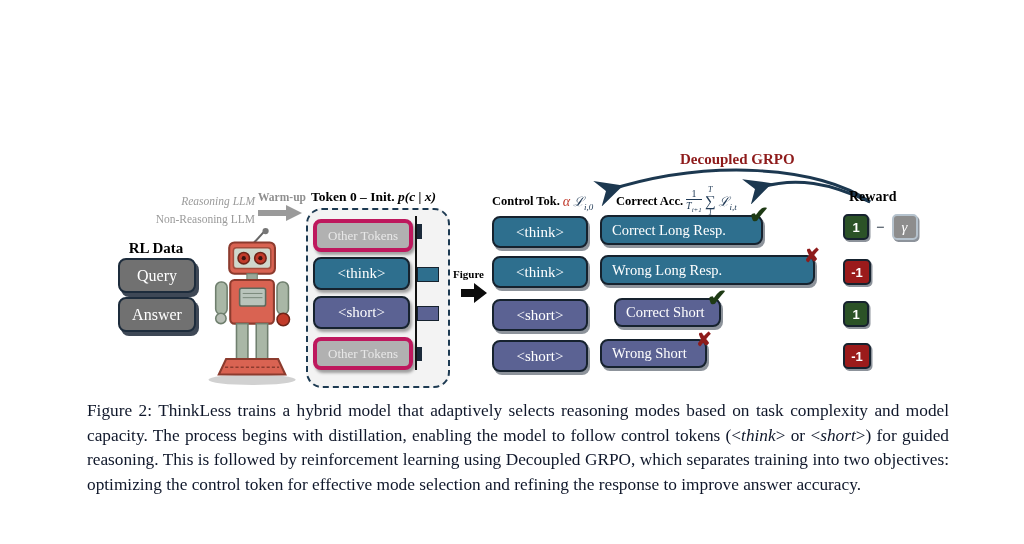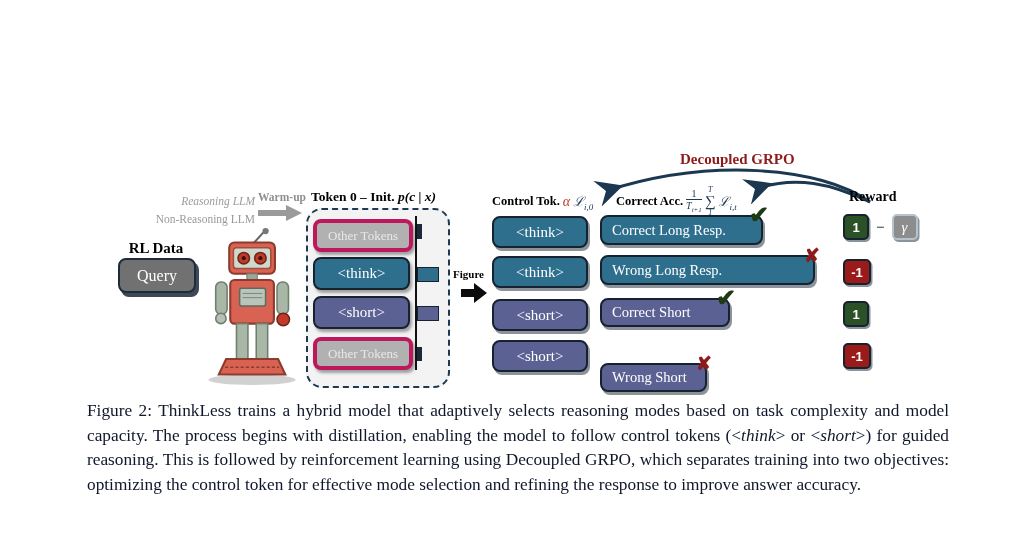--- a/index.html
+++ b/index.html
@@ -51,22 +51,22 @@
   .ctrl-box{width:92px;height:28px;background:#2e6f8e;border:2px solid #16222e;border-radius:8px;
             box-shadow:2px 3px 0 rgba(28,40,56,.5);color:#fff;font-size:15px;
             display:flex;align-items:center;justify-content:center;}
   .ctrl-short{background:#5b6293;}
   .resp-box{height:30px;background:#2e6f8e;border:2px solid #16222e;border-radius:8px;
             box-shadow:2px 3px 0 rgba(28,40,56,.5);color:#fff;font-size:14.5px;
             display:flex;align-items:center;padding-left:10px;box-sizing:border-box;}
   .resp-short{background:#5b6293;height:29px;}
   .resp-r0{width:163px;}
   .resp-r1{width:215px;}
-  .resp-r2{width:130px;}
-  .resp-r3{width:107px;margin-top:24px;}
+  .resp-r2{width:107px;margin-left:14px;}
+  .resp-r3{width:107px;}
   .mark{position:absolute;line-height:1;font-weight:bold;pointer-events:none;}
   .mark-check{color:#1e3a14;font-size:24px;top:-14px;right:-8px;}
   .mark-cross{color:#8e1b1b;font-size:19px;top:-11px;right:-7px;}
 
   
   .reward-title{font-size:14px;font-weight:bold;}
   .rw-box{width:22px;height:22px;border-radius:5px;border:2px solid #16222e;
           box-shadow:1.5px 2px 0 rgba(28,40,56,.5);color:#fff;
           font-family:"Liberation Sans",sans-serif;font-weight:bold;font-size:13px;
           display:flex;align-items:center;justify-content:center;}
@@ -87,20 +87,21 @@
 
   <div class="abs llm-label" style="left:160px;top:195px;width:95px;font-style:italic;">Reasoning LLM</div>
   <div class="abs llm-label" style="left:148px;top:213px;width:107px;">Non-Reasoning LLM</div>
   <div class="abs warmup-label" style="left:258px;top:191px;">Warm-up</div>
   <svg class="abs" style="left:258px;top:205px;" width="44" height="16" viewBox="0 0 44 16">
     <path d="M0,5 L28,5 L28,0 L44,8 L28,16 L28,11 L0,11 Z" fill="#9a9a9a"></path>
   </svg>
 
   <div class="abs rl-title" style="left:118px;top:240px;">RL Data</div>
   <div class="abs data-box" style="left:118px;top:258px;">Query</div>
+  <div class="abs data-box" style="left:118px;top:297px;">Answer</div>
 
   <svg class="abs" style="left:198px;top:228px;" width="104" height="158" viewBox="0 0 100 152">
     <ellipse cx="52" cy="146" rx="42" ry="5" fill="#000" opacity="0.18"></ellipse>
     <line x1="54" y1="14" x2="64" y2="3" stroke="#666" stroke-width="2"></line>
     <circle cx="65" cy="3" r="3" fill="#777"></circle>
     <rect x="30" y="14" width="44" height="30" rx="5" fill="#d96352" stroke="#8c3b2e" stroke-width="2"></rect>
     <rect x="34" y="19" width="36" height="20" rx="3" fill="#cfd8cc" stroke="#a34d3c" stroke-width="1.5"></rect>
     <circle cx="44" cy="29" r="5.5" fill="#c23b2a" stroke="#6e2418" stroke-width="1.5"></circle>
     <circle cx="60" cy="29" r="5.5" fill="#c23b2a" stroke="#6e2418" stroke-width="1.5"></circle>
     <circle cx="44" cy="29" r="2" fill="#3a1410"></circle>

